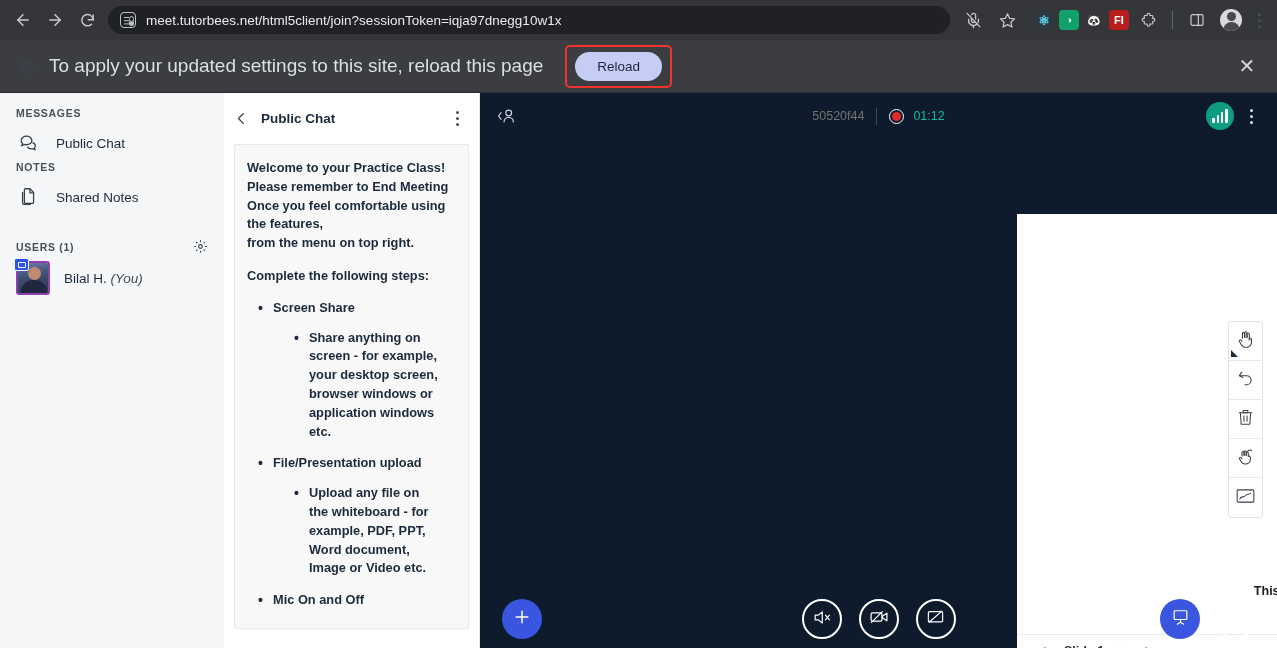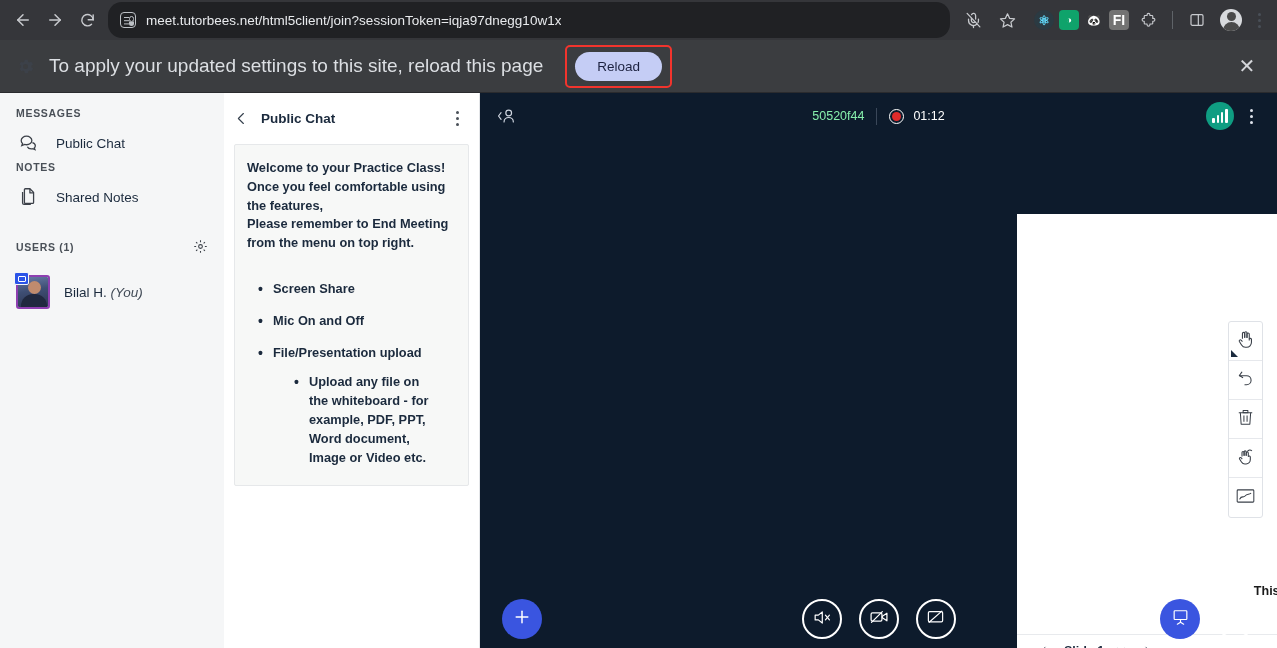--- a/index.html
+++ b/index.html
@@ -16,21 +16,21 @@
     display: flex; align-items: center;
     padding: 0 8px; gap: 2px;
   }
   .nav-btn {
     width: 30px; height: 30px; border-radius: 50%;
     display: flex; align-items: center; justify-content: center;
     color: #c8cace; flex: none;
   }
   .nav-btn svg { display: block; }
   .omnibox {
-    flex: 1; height: 36px; margin: 0 6px 0 4px;
+    flex: 1; height: 28px; margin: 0 6px 0 4px;
     background: #202124; border-radius: 14px;
     display: flex; align-items: center; padding: 0 12px; gap: 10px;
     min-width: 0;
   }
   .site-ico {
     width: 16px; height: 16px; border: 1.4px solid #bdc1c6;
     border-radius: 4px; flex: none; position: relative;
   }
   .site-ico::before, .site-ico::after {
     content: ""; position: absolute; background: #bdc1c6;
@@ -47,21 +47,21 @@
   .omni-right { display: flex; align-items: center; gap: 4px; flex: none; }
   .ext-row { display: flex; align-items: center; gap: 5px; padding-left: 8px; }
   .ext {
     width: 20px; height: 20px; border-radius: 4px; flex: none;
     display: flex; align-items: center; justify-content: center;
     font-size: 9px; font-weight: bold; color: #fff;
   }
   .ext-react { background: #2b3a42; color: #61dafb; border-radius: 50%; font-size: 13px; }
   .ext-green { background: #0fa36b; }
   .ext-m { background: #35363a; color: #e8b339; font-size: 11px; }
-  .ext-fi { background: #737373; font-size: 14px; }
+  .ext-fi { background: #b91c1c; font-size: 11px; }
   .divider-v { width: 1px; height: 18px; background: #5f6368; margin: 0 5px; }
   .profile-av {
     width: 22px; height: 22px; border-radius: 50%;
     background: #d8dadd; position: relative; overflow: hidden; flex: none;
   }
   .profile-av::before {
     content: ""; position: absolute; width: 9px; height: 9px; border-radius: 50%;
     background: #4a4a4a; left: 6.5px; top: 3px;
   }
   .profile-av::after {
@@ -98,21 +98,21 @@
   .sidebar {
     width: 224px; background: #f5f6f7; flex: none;
     padding: 14px 0 0 0; overflow: hidden;
   }
   .side-head {
     font-size: 10.5px; font-weight: bold; color: #4a5058;
     letter-spacing: .7px; padding: 0 16px; margin-bottom: 6px;
   }
   .side-head.users {
     display: flex; align-items: center; justify-content: space-between;
-    margin-top: 24px; margin-bottom: 16px;
+    margin-top: 24px; margin-bottom: 2px;
   }
   .gear-ico { color: #3c4149; cursor: pointer; display: flex; }
   .side-item {
     display: flex; align-items: center; gap: 14px;
     padding: 7px 16px; cursor: pointer; color: #1b2a3d;
     font-size: 13.5px;
   }
   .side-ico { width: 26px; display: flex; justify-content: center; color: #3c4149; flex: none; }
   .notes-gap { }
 
@@ -209,29 +209,29 @@
   .meet-top {
     height: 46px; flex: none; display: flex; align-items: center;
     padding: 0 16px; position: relative;
   }
   .collapse-users { display: flex; align-items: center; cursor: pointer; color: #cfd6e0; }
   .meet-center {
     position: absolute; left: 0; right: 0; top: 0; height: 46px;
     display: flex; align-items: center; justify-content: center; gap: 12px;
     pointer-events: none;
   }
-  .meet-id { color: #86efac; font-size: 12.5px; }
+  .meet-id { color: #737373; font-size: 12.5px; }
   .sep-v { width: 1px; height: 17px; background: #3a4759; }
   .rec-group { display: flex; align-items: center; gap: 9px; }
   .rec-dot {
     width: 15px; height: 15px; border-radius: 50%; border: 1.6px solid #fff;
     display: flex; align-items: center; justify-content: center;
   }
   .rec-dot i { width: 9px; height: 9px; border-radius: 50%; background: #e02b2b; display: block; }
-  .rec-time { color: #ffffff; font-size: 12.5px; }
+  .rec-time { color: #14b8a6; font-size: 12.5px; }
   .meet-right { margin-left: auto; display: flex; align-items: center; gap: 8px; }
   .conn-ico {
     width: 28px; height: 28px; border-radius: 50%; background: #0f9d82;
     display: flex; align-items: end; justify-content: center; padding-bottom: 7px;
     gap: 1.6px; cursor: pointer;
   }
   .conn-ico b { width: 2.6px; background: #fff; border-radius: 1px; display: block; }
   .dots-v.light i { background: #dfe4ec; }
 
   
@@ -453,37 +453,41 @@
       <span class="dots-v">
         <i></i>
           <i></i>
           <i></i>
       </span>
     </div>
 
     <div class="chat-scroll">
       <div class="msg-card">
         <p>Welcome to your Practice Class!</p>
-        <p>Once you feel comfortable using the features,</p>
         <p>
           <span>Please remember to </span><span>End Meeting</span>
         </p>
+        <p>Once you feel comfortable using the features,</p>
         <p>from the menu on top right.</p>
         <div class="spacer"></div>
+        <p>Complete the following steps:</p>
         <ul>
           <li>
             <span>Screen Share</span>
+            <ul>
+              <li>Share anything on screen - for example, your desktop screen, browser windows or application windows etc.</li>
+            </ul>
           </li>
-          <li>Mic On and Off</li>
           <li>
             <span>File/Presentation upload</span>
             <ul>
               <li>Upload any file on the whiteboard - for example, PDF, PPT, Word document, Image or Video etc.</li>
             </ul>
           </li>
+          <li>Mic On and Off</li>
         </ul>
       </div>
     </div>
 
   </div>
 
   <div class="meeting">
 
     <div class="meet-top">
       <span class="collapse-users">

